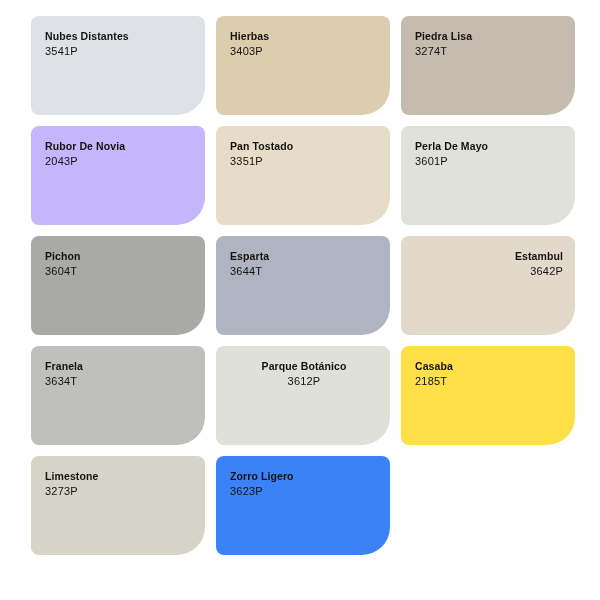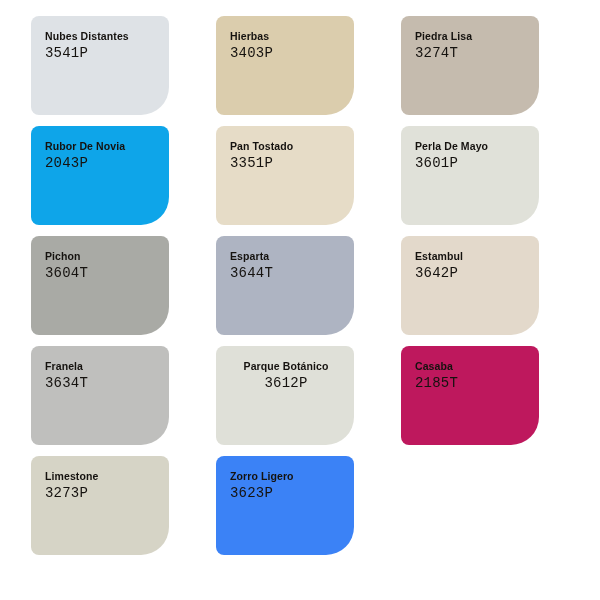--- a/index.html
+++ b/index.html
@@ -27,43 +27,43 @@
   .swatch-grid {
     display: grid;
     grid-template-columns: repeat(3, 174px);
     grid-template-rows: repeat(5, 99px);
     column-gap: 11px;
     row-gap: 11px;
   }
   .swatch {
     position: relative;
     box-sizing: border-box;
-    width: 138px;
+    width: 174px;
     height: 99px;
     border-radius: 8px 8px 28px 8px;
     padding: 14px 12px 0 14px;
     overflow: hidden;
   }
   .swatch-label-block {
     display: block;
     line-height: 1.32;
   }
   .swatch-name {
     display: block;
     font-family: "Liberation Sans", sans-serif;
     font-size: 10.5px;
     font-weight: bold;
     color: #15120f;
     letter-spacing: 0.1px;
     white-space: nowrap;
   }
   .swatch-code {
     display: block;
-    font-family: Liberation Mono, monospace;
-    font-size: 14px;
+    font-family: Liberation Sans, sans-serif;
+    font-size: 11px;
     font-weight: normal;
     color: #15120f;
     letter-spacing: 0.2px;
     white-space: nowrap;
   }
 </style>
 </head>
 <body>
 
 <div class="palette-sheet">
@@ -79,21 +79,21 @@
           <span class="swatch-name">Hierbas</span>
           <span class="swatch-code">3403P</span>
         </div>
       </div>
       <div class="swatch" style="background: rgb(197, 187, 174);">
         <div class="swatch-label-block">
           <span class="swatch-name">Piedra Lisa</span>
           <span class="swatch-code">3274T</span>
         </div>
       </div>
-      <div class="swatch" style="background: #0ea5e9;">
+      <div class="swatch" style="background: #c4b5fd;">
         <div class="swatch-label-block">
           <span class="swatch-name">Rubor De Novia</span>
           <span class="swatch-code">2043P</span>
         </div>
       </div>
       <div class="swatch" style="background: rgb(230, 220, 199);">
         <div class="swatch-label-block">
           <span class="swatch-name">Pan Tostado</span>
           <span class="swatch-code">3351P</span>
         </div>
@@ -109,39 +109,39 @@
           <span class="swatch-name">Pichon</span>
           <span class="swatch-code">3604T</span>
         </div>
       </div>
       <div class="swatch" style="background: rgb(174, 180, 194);">
         <div class="swatch-label-block">
           <span class="swatch-name">Esparta</span>
           <span class="swatch-code">3644T</span>
         </div>
       </div>
-      <div class="swatch" style="background: rgb(227, 217, 203);">
+      <div class="swatch" style="background: rgb(227, 217, 203); text-align: right;">
         <div class="swatch-label-block">
           <span class="swatch-name">Estambul</span>
           <span class="swatch-code">3642P</span>
         </div>
       </div>
       <div class="swatch" style="background: rgb(191, 191, 189);">
         <div class="swatch-label-block">
           <span class="swatch-name">Franela</span>
           <span class="swatch-code">3634T</span>
         </div>
       </div>
       <div class="swatch" style="background: rgb(223, 224, 216); text-align: center;">
         <div class="swatch-label-block">
           <span class="swatch-name">Parque Botánico</span>
           <span class="swatch-code">3612P</span>
         </div>
       </div>
-      <div class="swatch" style="background: #be185d;">
+      <div class="swatch" style="background: #fde047;">
         <div class="swatch-label-block">
           <span class="swatch-name">Casaba</span>
           <span class="swatch-code">2185T</span>
         </div>
       </div>
       <div class="swatch" style="background: rgb(214, 212, 198);">
         <div class="swatch-label-block">
           <span class="swatch-name">Limestone</span>
           <span class="swatch-code">3273P</span>
         </div>

